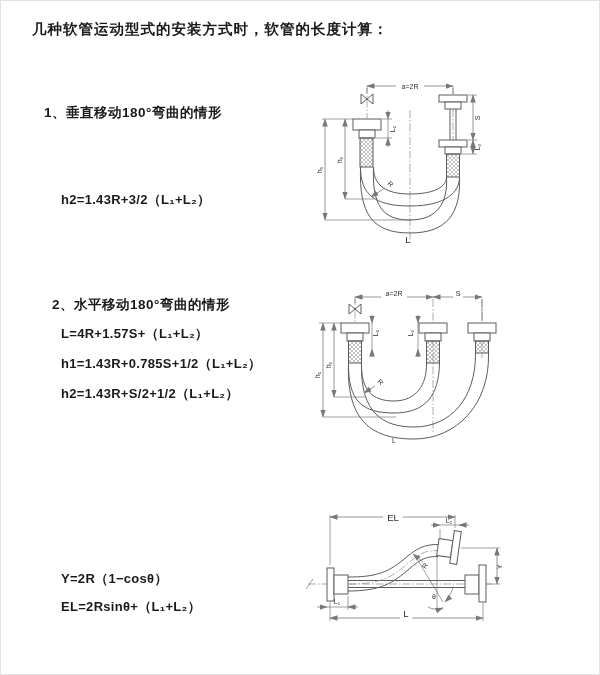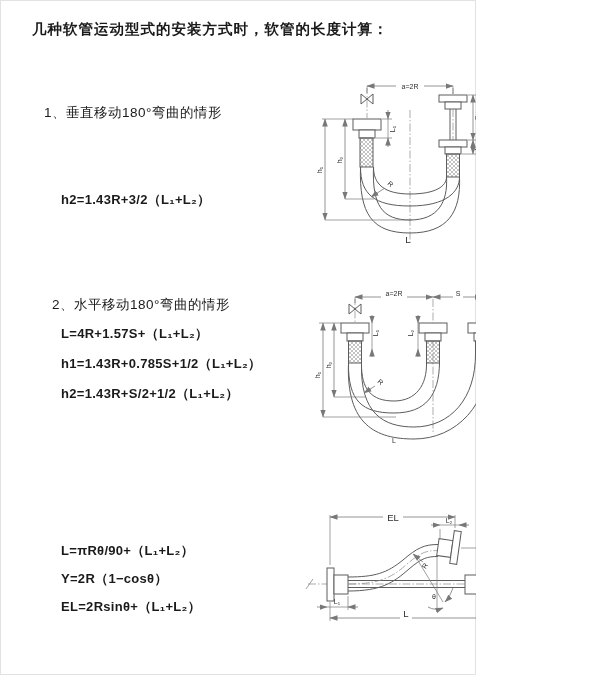--- a/index.html
+++ b/index.html
@@ -1,23 +1,23 @@
 <!DOCTYPE html>
 <html><head>
 <meta charset="utf-8">
 <style>
   html,body{margin:0;padding:0;background:#fff;}
   .page{
-    position:relative;width:476px;height:675px;background:#ffffff;
+    position:relative;width:600px;height:675px;background:#ffffff;
     font-family:"Liberation Sans","DejaVu Sans",sans-serif;color:#1a1a1a;
     box-shadow:inset 0 0 0 1px #e2e2e2;overflow:hidden;
   }
   .t{position:absolute;white-space:nowrap;}
   .title{left:32px;top:20px;font-size:14.5px;font-weight:700;letter-spacing:1px;}
-  .sec-head{font-size:13.5px;font-weight:400;letter-spacing:0.5px;}
+  .sec-head{font-size:13.5px;font-weight:700;letter-spacing:0.5px;}
   .formula{font-size:13px;font-weight:700;letter-spacing:0.3px;}
   svg{position:absolute;overflow:visible;}
   .obj{stroke:#5c5c5c;stroke-width:1;fill:none;}
   .objf{stroke:#5c5c5c;stroke-width:1;fill:#ffffff;}
   .dim{stroke:#787878;stroke-width:0.8;fill:none;}
   .cl{stroke:#8a8a8a;stroke-width:0.7;fill:none;stroke-dasharray:8 2 1.5 2;}
   .thin{stroke:#787878;stroke-width:0.7;fill:none;}
   .dlabel{font-size:7px;fill:#2e2e2e;}
   .dlabel-big{font-size:9.5px;fill:#2e2e2e;}
   .lblbg{fill:#ffffff;stroke:none;}
@@ -30,21 +30,20 @@
   <div class="t title">几种软管运动型式的安装方式时，软管的长度计算：</div>
 
   <div class="t sec-head" style="left:44px;top:104px">1、垂直移动180°弯曲的情形</div>
   <div class="t formula" style="left:61px;top:191px">h2=1.43R+3/2（L₁+L₂）</div>
 
   <div class="t sec-head" style="left:52px;top:296px">2、水平移动180°弯曲的情形</div>
   <div class="t formula" style="left:61px;top:325px">L=4R+1.57S+（L₁+L₂）</div>
   <div class="t formula" style="left:61px;top:355px">h1=1.43R+0.785S+1/2（L₁+L₂）</div>
   <div class="t formula" style="left:61px;top:385px">h2=1.43R+S/2+1/2（L₁+L₂）</div>
 
-  <div class="t formula" style="left:61px;top:542px">L=πRθ/90+（L₁+L₂）</div>
   <div class="t formula" style="left:61px;top:570px">Y=2R（1−cosθ）</div>
   <div class="t formula" style="left:61px;top:598px">EL=2Rsinθ+（L₁+L₂）</div>
 
   <svg style="left:312px;top:72px" width="278" height="188" viewBox="0 0 278 188">
     <defs>
       <marker id="ar1" markerUnits="userSpaceOnUse" markerWidth="8" markerHeight="8" refX="7.5" refY="4" orient="auto-start-reverse">
         <path d="M0,1.2 L8,4 L0,6.8 Z" fill="#787878"></path>
       </marker>
       <pattern id="braid1" width="4" height="4" patternUnits="userSpaceOnUse">
         <path d="M0,0 L4,4 M4,0 L0,4" stroke="#9a9a9a" stroke-width="0.6"></path>

